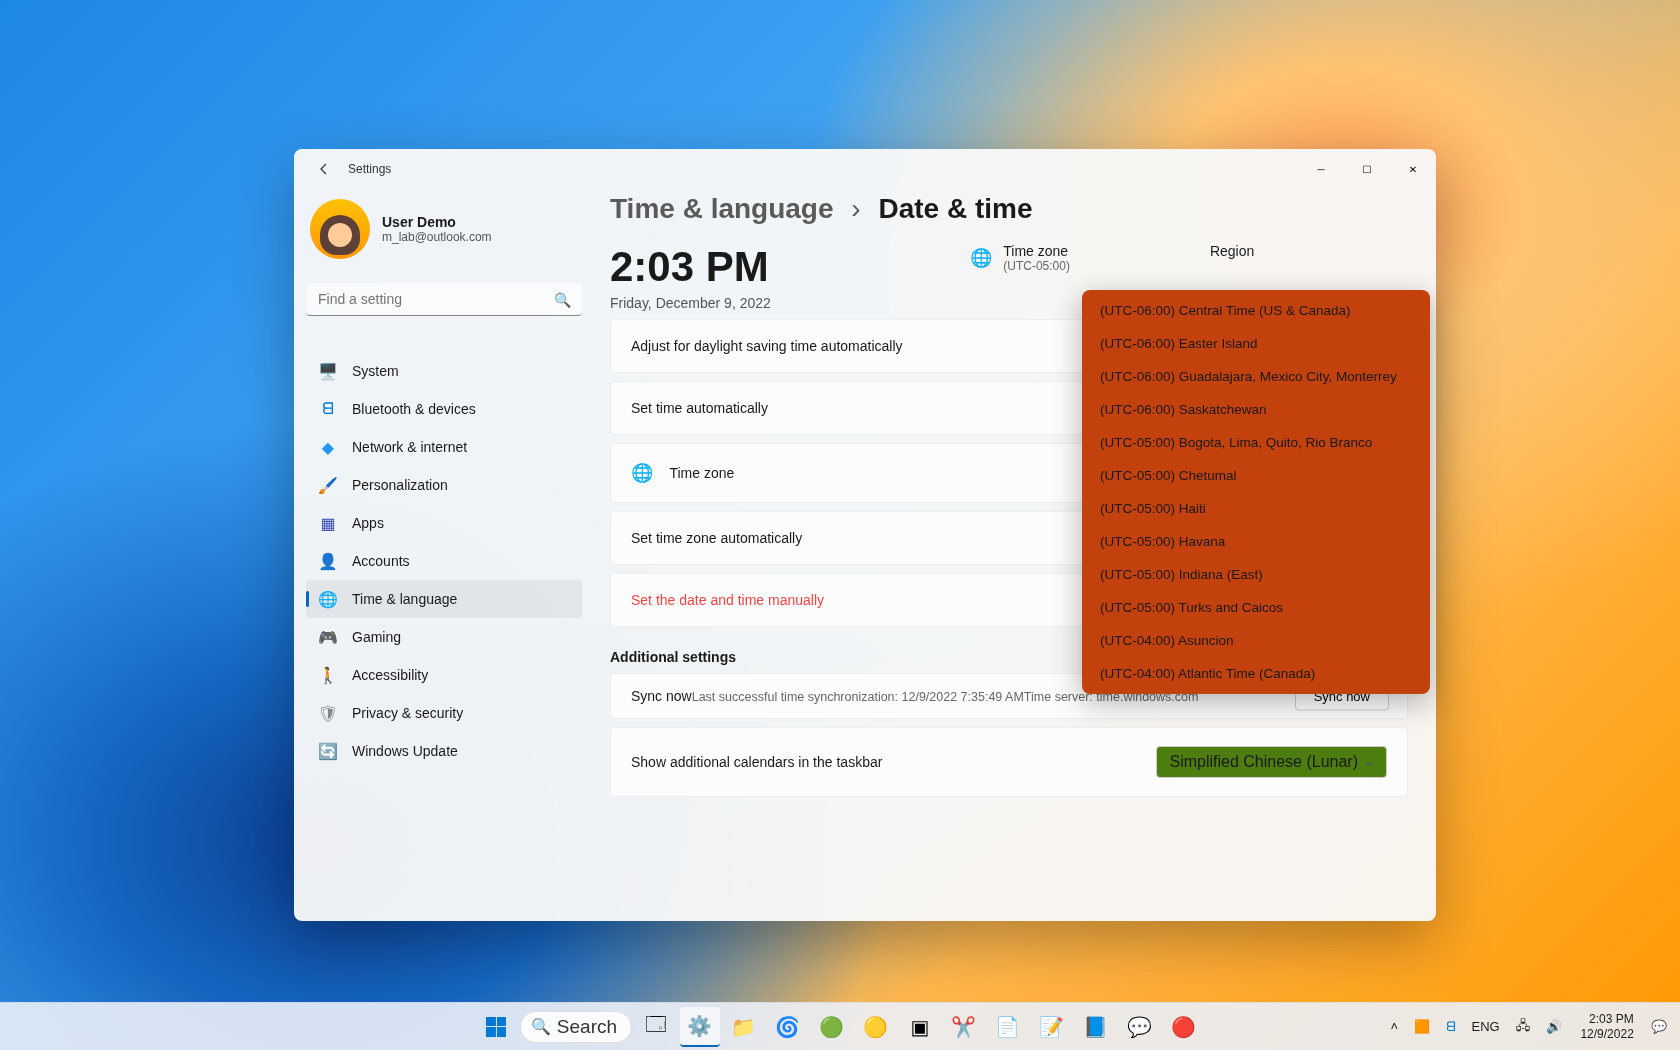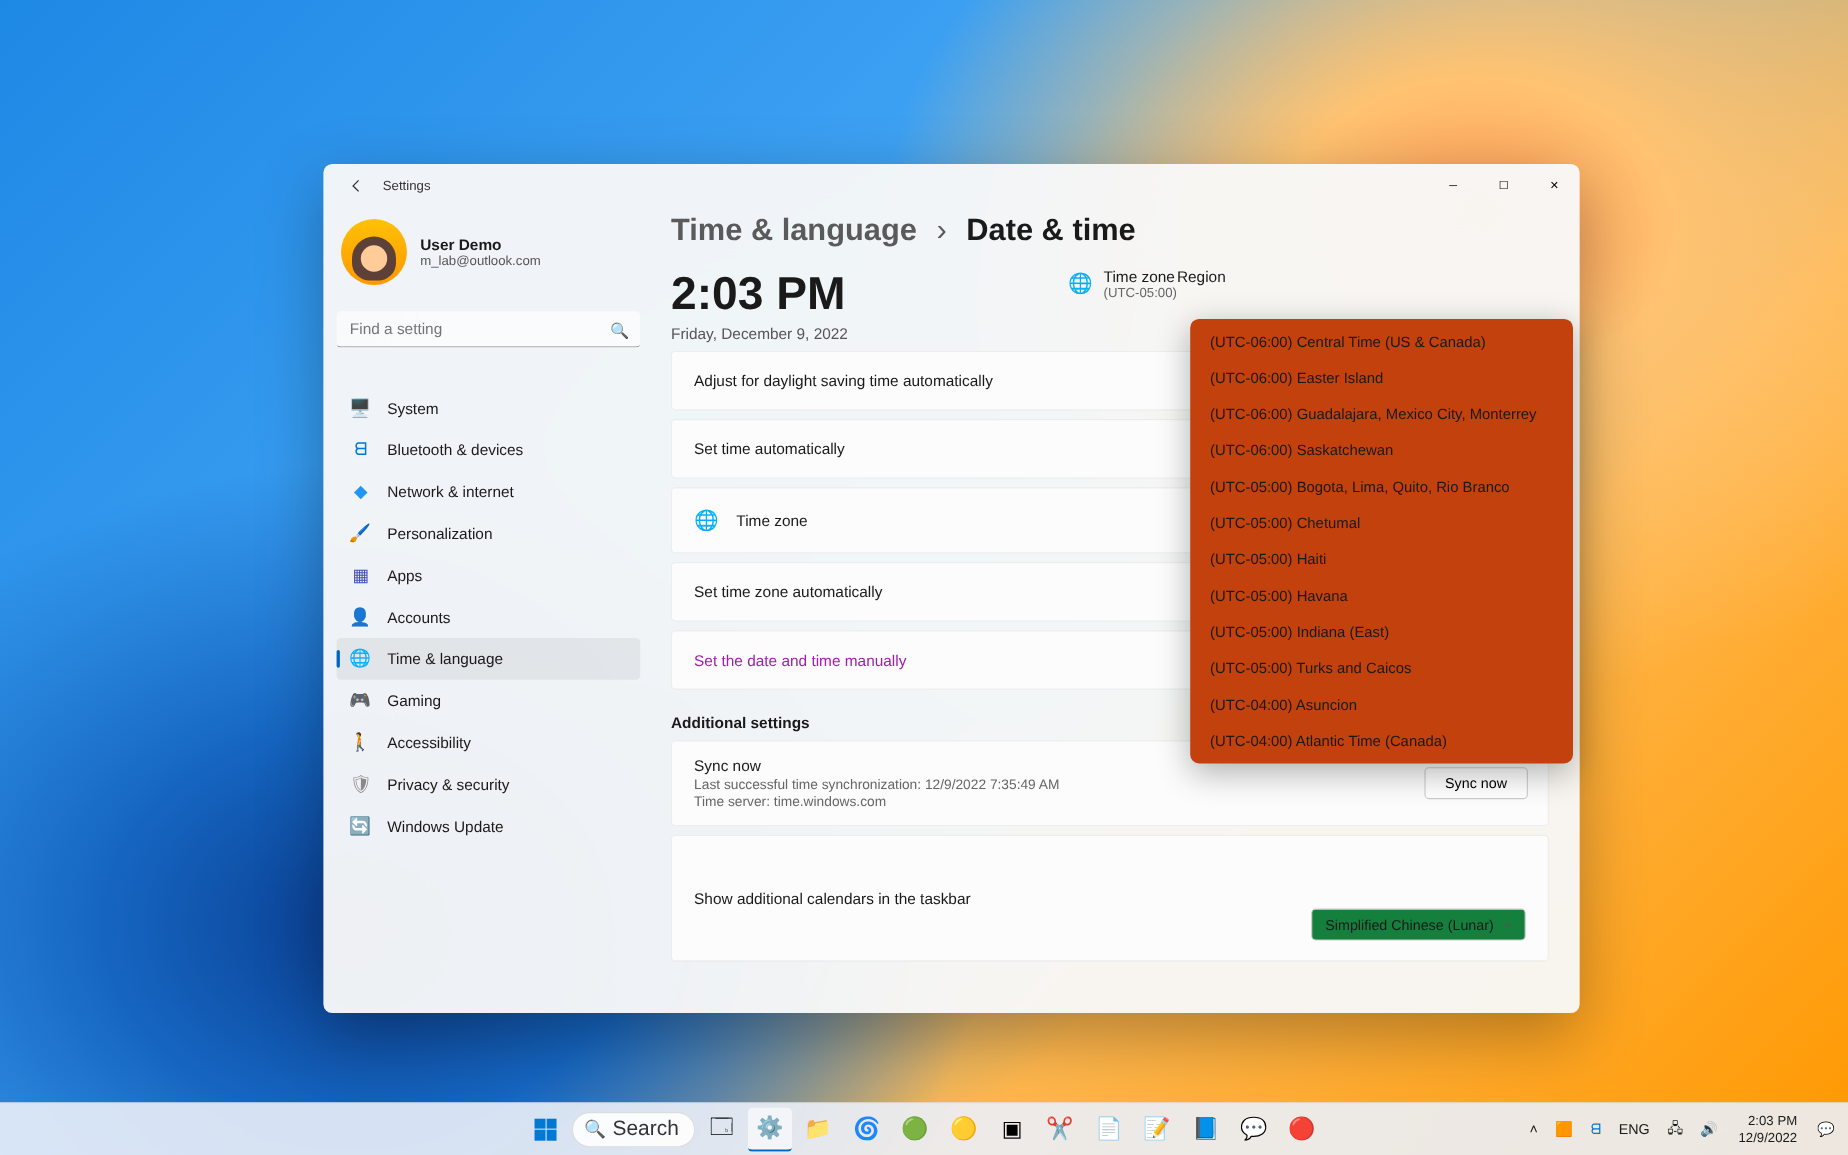--- a/index.html
+++ b/index.html
@@ -41,31 +41,31 @@
 .crumb { font-size: 28px; font-weight: 600; color:#1a1a1a; margin-top: 4px; }
 .crumb .parent { color:#5a5a5a; font-weight:600; }
 .crumb .sep { color:#5a5a5a; margin:0 10px; font-weight:400;}
 .clockrow { display:flex; align-items:flex-start; margin-top:18px; }
 .bigtime { font-size: 42px; font-weight:600; color:#1a1a1a; }
 .bigdate { font-size: 14px; color:#555; margin-top:4px; }
 .tzinfo { display:flex; align-items:center; margin-left: 200px; }
 .tzinfo-ic { font-size:18px; margin-right:10px; color:#333;}
 .tzinfo-lbl { font-size:14px; color:#1a1a1a; }
 .tzinfo-sub { font-size:12px; color:#666; }
-.region { font-size:14px; color:#1a1a1a;}
+.region { margin-left: 140px; font-size:14px; color:#1a1a1a;}
 .card { background:#fcfcfc; border:1px solid rgba(0,0,0,0.06); border-radius:4px; padding: 18px 20px; margin-top: 8px; display:flex; align-items:center; font-size:14px; color:#1a1a1a;}
 .card:first-of-type { margin-top: 20px; }
-.card.muted { color:#a21caf; }
+.card.muted { color:#ef4444; }
 .card-ic { margin-right:16px; font-size:18px; color:#444;}
 .section-h { font-size:14px; font-weight:600; color:#1a1a1a; margin-top:22px; margin-bottom:4px;}
-.sync-card { flex-direction:column; align-items:flex-start; position:relative; padding: 14px 20px;}
+.sync-card { flex-direction:row; align-items:flex-start; position:relative; padding: 14px 20px;}
 .sync-title { font-size:14px; color:#1a1a1a;}
 .sync-sub { font-size:12.5px; color:#666; margin-top:2px;}
 .sync-btn { position:absolute; right:18px; top:50%; transform:translateY(-50%); padding:6px 18px; background:#fff; border:1px solid #ccc; border-radius:4px; font-size:13px; cursor:pointer;}
-.cal-select { margin-left:auto; padding:6px 28px 6px 12px; background:#15803d; border:1px solid #ccc; border-radius:4px; font-size:13px; cursor:pointer; position:relative;margin-top:48px;}
+.cal-select { margin-left:auto; padding:6px 28px 6px 12px; background:#4d7c0f; border:1px solid #ccc; border-radius:4px; font-size:16px; cursor:pointer; position:relative;}
 .cal-select::after { content:"⌄"; position:absolute; right:10px; top:4px; color:#555;}
 .dropdown { position:absolute; left: 1082px; top: 290px; width: 348px; background:#c2410c; border-radius:8px; box-shadow: 0 8px 30px rgba(0,0,0,0.3); padding:4px; z-index:100;}
 .dd-item { padding: 9px 14px; font-size:13.5px; color:#1a1a1a; border-radius:4px; cursor:pointer; position:relative;}
 .dd-item.selected { background:rgba(0,0,0,0.05);}
 .dd-item.selected::before { content:""; position:absolute; left:0; top:50%; transform:translateY(-50%); width:3px; height:16px; background:#0067c0; border-radius:2px;}
 .taskbar { position:absolute; bottom:0; left:0; right:0; height:48px; background:rgba(235,240,248,0.9); backdrop-filter:blur(20px); display:flex; align-items:center; border-top:1px solid rgba(0,0,0,0.05);}
 .tb-center { position:absolute; left:50%; transform:translateX(-50%); display:flex; align-items:center; gap:4px;}
 .tb-item { width:40px; height:40px; display:flex; align-items:center; justify-content:center; border-radius:4px; cursor:pointer; font-size:20px;}
 .tb-item.running { border-bottom: 2px solid #0067c0; background:rgba(255,255,255,0.6); }
 .tb-search { display:flex; align-items:center; background:rgba(255,255,255,0.9); border-radius:16px; padding:4px 14px 4px 10px; border:1px solid #ddd; cursor:pointer; height:32px;}

